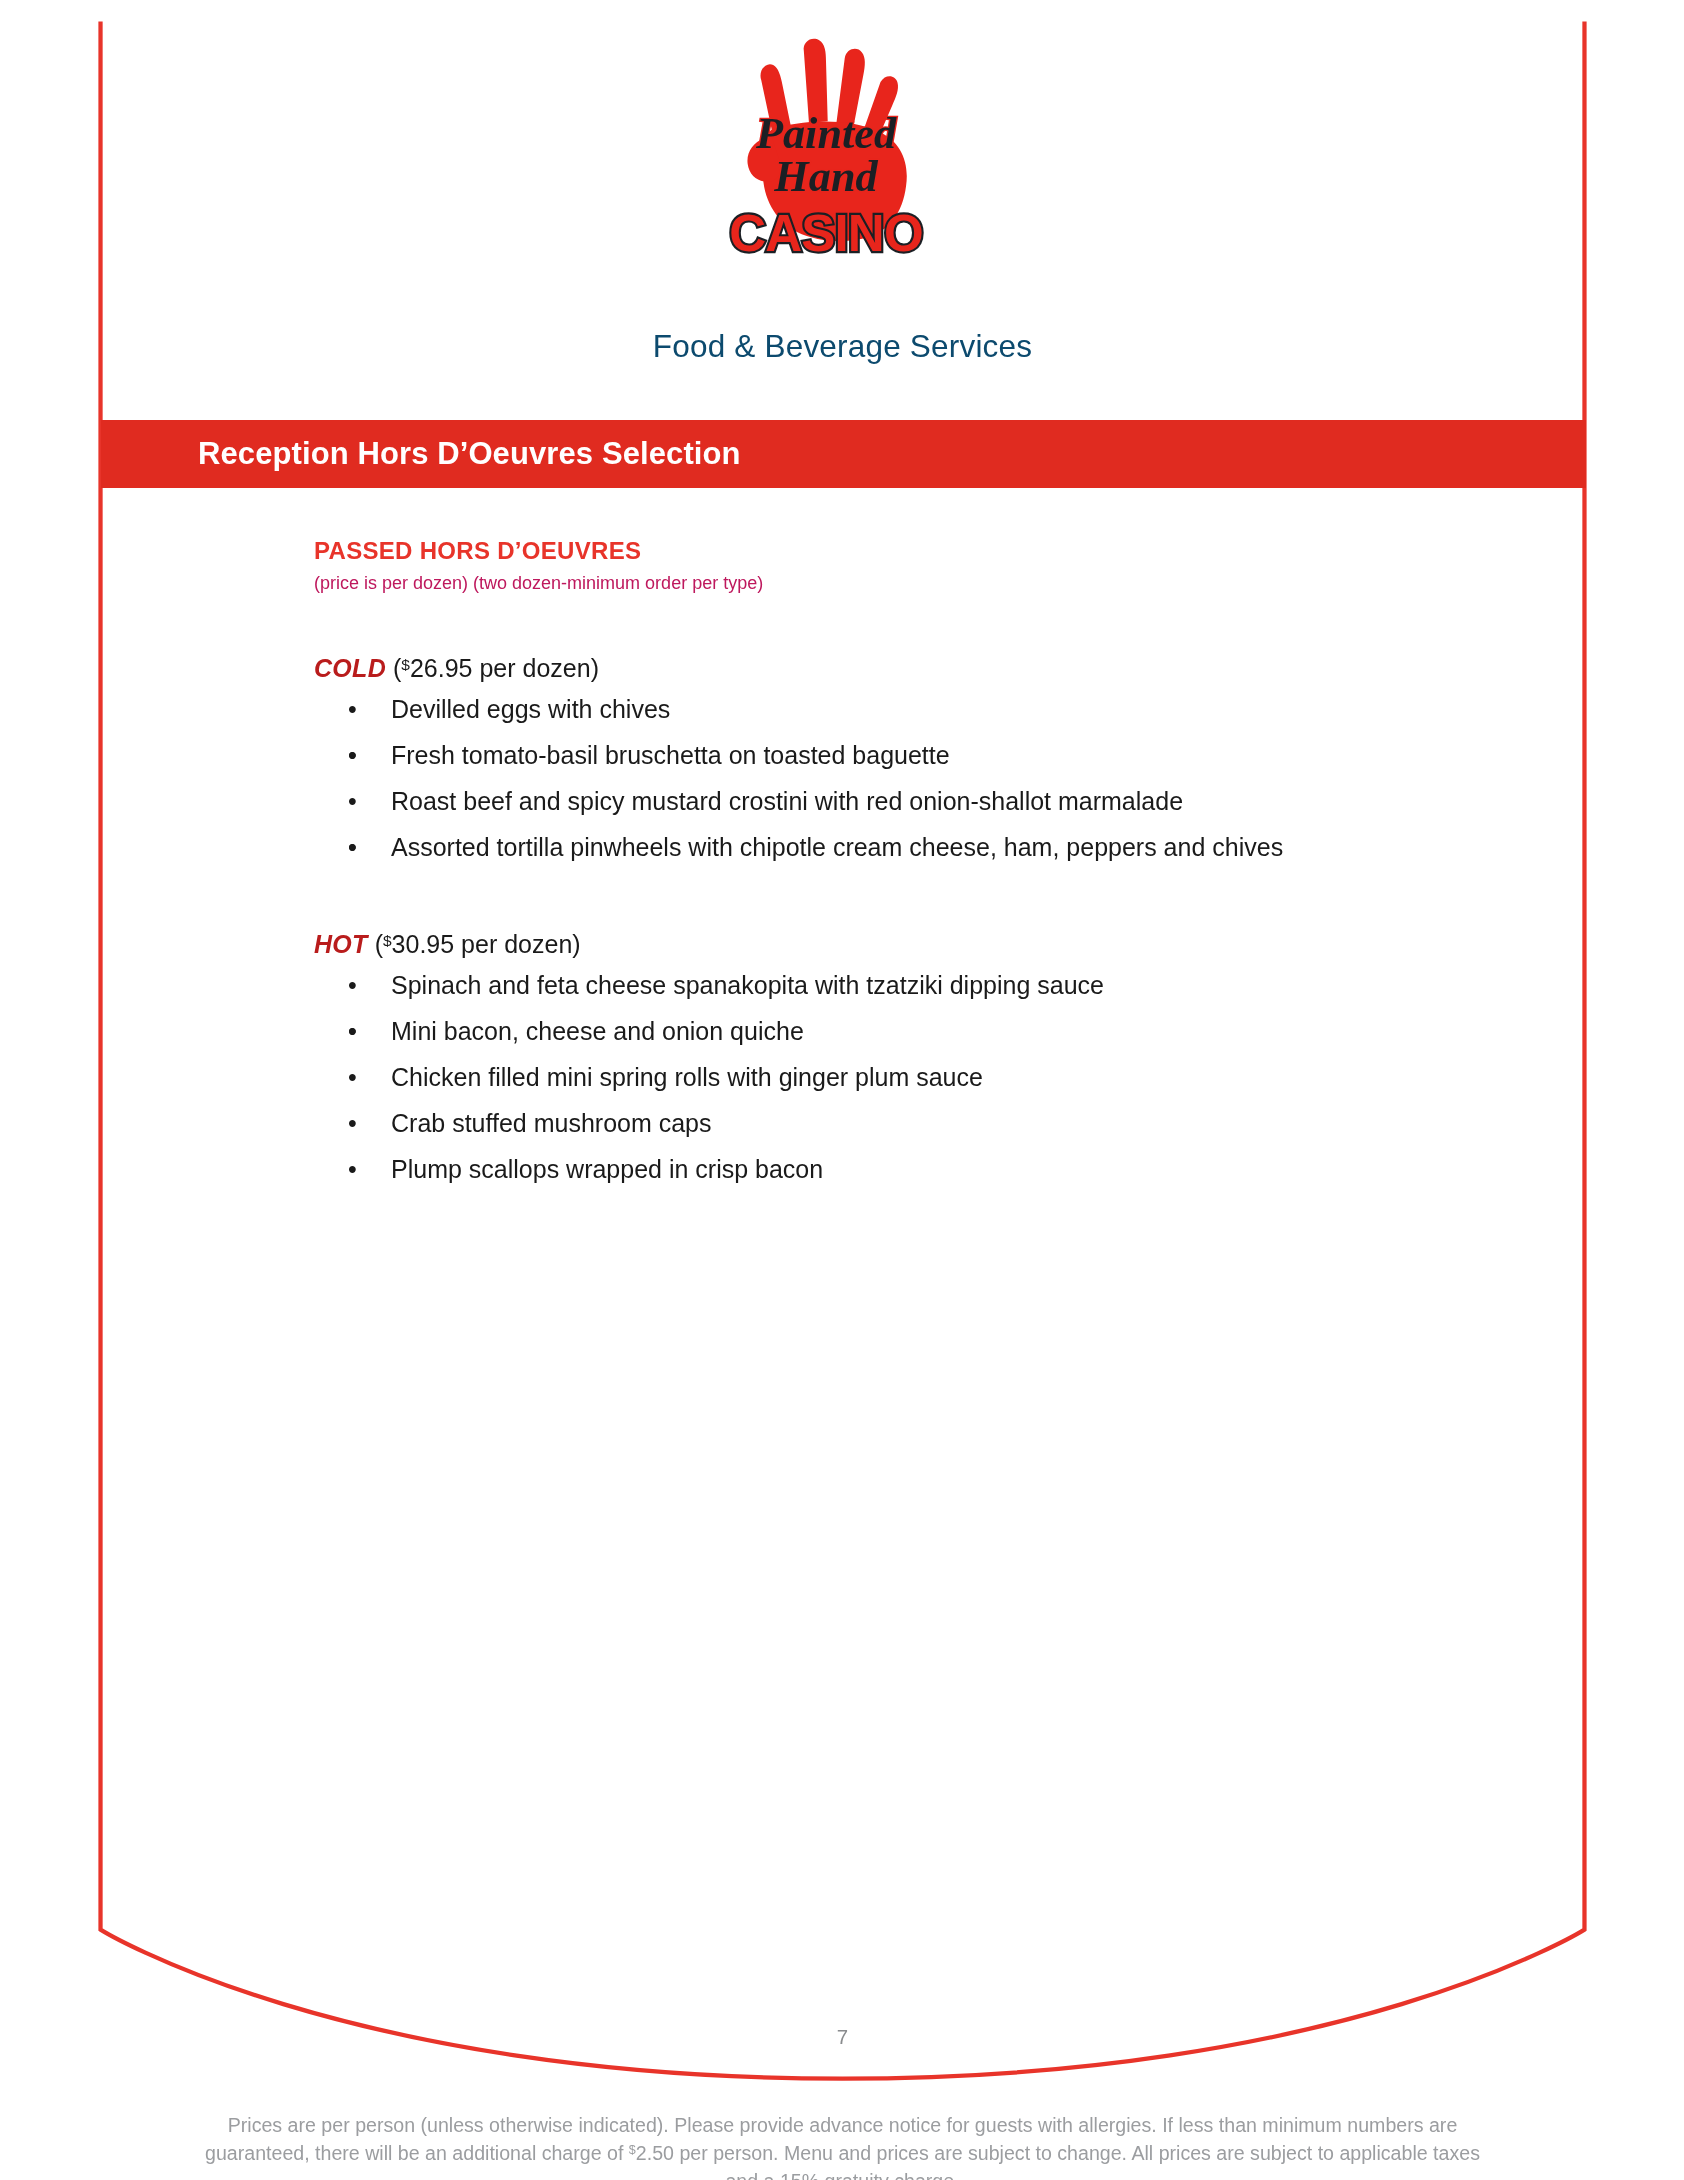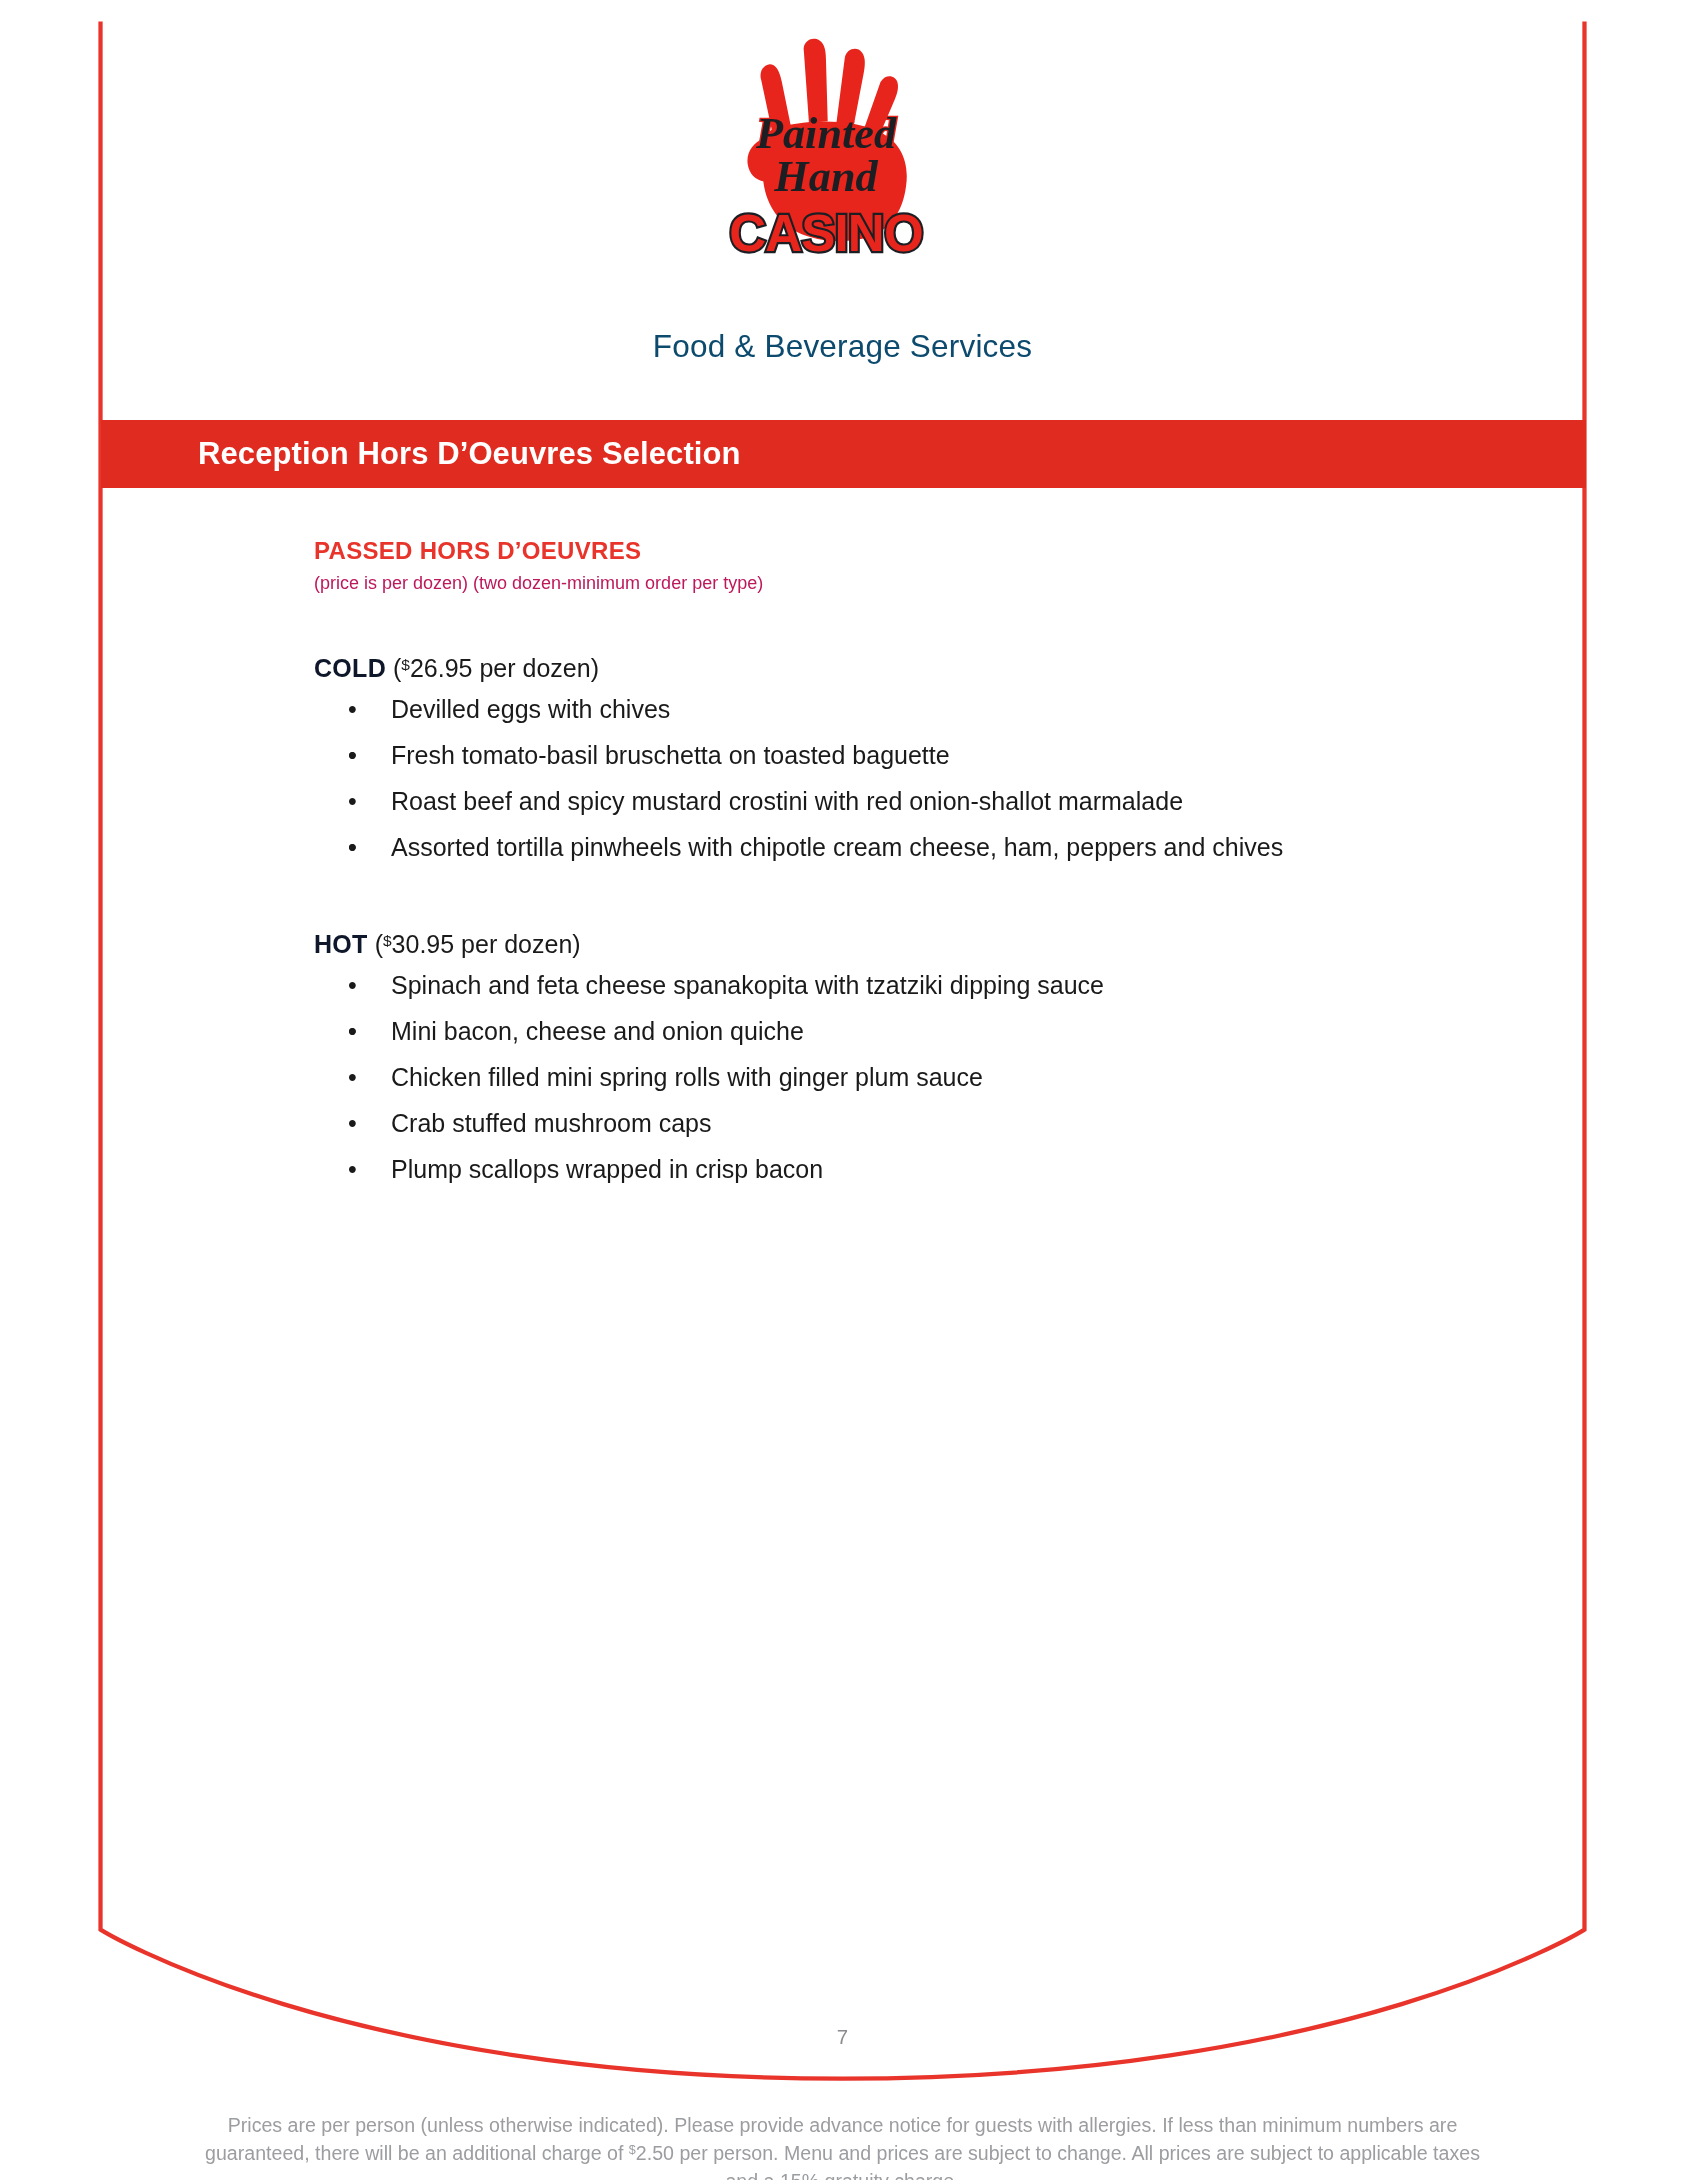--- a/index.html
+++ b/index.html
@@ -101,23 +101,24 @@
     font-weight: 400;
   }
 
   .cat-head {
     font-size: 25px;
     margin: 0;
     color: #1a1a1a;
     font-weight: 400;
   }
   .cat-head .cat-name {
-    color: #0f172a;
+    color: #b91c1c;
     font-weight: bold;
     letter-spacing: 0.3px;
+    font-style: italic;
   }
   .cat-head .price sup {
     font-size: 0.62em;
     vertical-align: 0.45em;
   }
 
   ul.items {
     list-style: none;
     margin: 12px 0 0 0;
     padding: 0;

